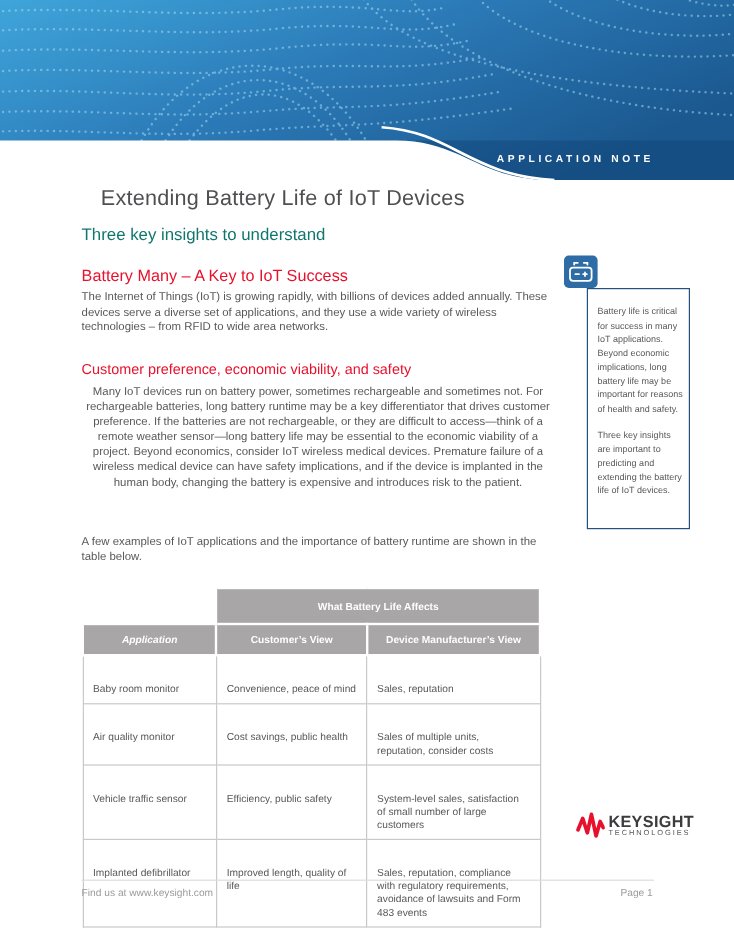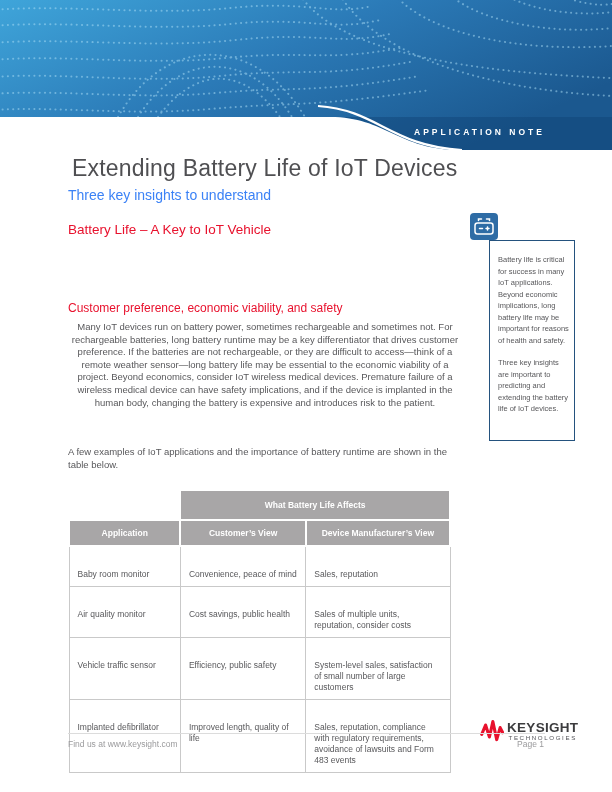--- a/index.html
+++ b/index.html
@@ -10,26 +10,26 @@
     background: #ffffff; margin: 0 auto; overflow: hidden;
   }
   
   .header { position: absolute; top: 0; left: 0; width: 612px; height: 150px; }
   .banner-label {
     position: absolute; top: 127px; right: 67px;
     color: #ffffff; font-size: 8.5px; font-weight: bold; letter-spacing: 3px;
   }
   
   .doc-title {
-    position: absolute; left: 72px; top: 155px; width: 480px;
-    font-size: 23px; font-weight: 400; color: #4f4f52; letter-spacing: 0.2px;
+    position: absolute; left: 84px; top: 155px; width: 480px;
+    font-size: 18px; font-weight: 400; color: #4f4f52; letter-spacing: 0.2px;
   }
   .doc-subtitle {
     position: absolute; left: 68px; top: 187px; width: 480px;
-    font-size: 14px; font-weight: 400; color: #3b82f6;
+    font-size: 14px; font-weight: 400; color: #0f766e;
   }
   .h-red1 {
     position: absolute; left: 68px; top: 222px; width: 400px;
     font-size: 13.5px; font-weight: 400; color: #e8112d;
   }
   .h-red2 {
     position: absolute; left: 68px; top: 301px; width: 400px;
     font-size: 12px; font-weight: 400; color: #e8112d;
   }
   .body-p { position: absolute; left: 68px; width: 394px; font-size: 9.5px; line-height: 12.6px; color: #58585b; }
@@ -53,25 +53,25 @@
     border-collapse: collapse; font-size: 8.5px; color: #58585b;
   }
   .iot-table th, .iot-table td { text-align: left; vertical-align: top; }
   .iot-table .hdr {
     background: #a8a6a7; color: #ffffff; font-weight: bold;
     border: 2px solid #ffffff; text-align: center; vertical-align: middle;
     height: 26px; padding: 4px 6px; font-size: 8.5px; margin-top: 48px;
   }
   .iot-table .blank { background: #ffffff; border: 2px solid #ffffff; }
   .iot-table td { border: 1px solid #c9c9c9; padding: 22px 8px 6px 8px; line-height: 11px; }
-  .col-app { width: 112px; }
+  .col-app { width: 112px; font-style: italic; }
   .col-cust { width: 126px; }
   .col-mfr { width: 145px; }
   
-  .logo { position: absolute; left: 480px; top: 716px; width: 100px; height: 30px; display: flex; align-items: center; text-align: center; }
+  .logo { position: absolute; left: 480px; top: 673px; width: 100px; height: 30px; display: flex; align-items: center; }
   .logo-spark { width: 24px; height: 24px; margin-right: 3px; flex: none; }
   .logo-brand { font-size: 13.5px; font-weight: bold; color: #3c3c3e; letter-spacing: 0.3px; line-height: 13px; }
   .logo-sub { font-size: 6.2px; font-weight: 400; color: #55555a; letter-spacing: 1.6px; line-height: 7px; }
   
   .footer-rule { position: absolute; left: 68px; top: 733px; width: 477px; height: 1px; background: #dcdcdc; }
   .footer-left { position: absolute; left: 68px; top: 739px; font-size: 8.5px; color: #9b9b9d; }
   .footer-right { position: absolute; right: 68px; top: 739px; font-size: 8.5px; color: #9b9b9d; }
 </style>
 </head>
 <body>
@@ -109,21 +109,22 @@
       <path d="M330,117 C386,117 398,150 460,150 L612,150 L612,117 Z" fill="#104276" opacity="0.45"></path>
       <path d="M318,106 C378,110 390,146 462,150" fill="none" stroke="#ffffff" stroke-width="2.2"></path>
       <path d="M-2,117 L330,117 C386,117 398,150 460,150 L-2,150 Z" fill="#ffffff"></path>
     </svg>
     <div class="banner-label">APPLICATION NOTE</div>
   </div>
 
   <div class="doc-title">Extending Battery Life of IoT Devices</div>
   <div class="doc-subtitle">Three key insights to understand</div>
 
-  <div class="h-red1">Battery Life – A Key to IoT Vehicle</div>
+  <div class="h-red1">Battery Many – A Key to IoT Success</div>
+  <p class="body-p p1">The Internet of Things (IoT) is growing rapidly, with billions of devices added annually. These devices serve a diverse set of applications, and they use a wide variety of wireless technologies – from RFID to wide area networks.</p>
 
   <div class="h-red2">Customer preference, economic viability, and safety</div>
   <p class="body-p p2">Many IoT devices run on battery power, sometimes rechargeable and sometimes not. For rechargeable batteries, long battery runtime may be a key differentiator that drives customer preference. If the batteries are not rechargeable, or they are difficult to access—think of a remote weather sensor—long battery life may be essential to the economic viability of a project. Beyond economics, consider IoT wireless medical devices. Premature failure of a wireless medical device can have safety implications, and if the device is implanted in the human body, changing the battery is expensive and introduces risk to the patient.</p>
   <p class="body-p p3">A few examples of IoT applications and the importance of battery runtime are shown in the table below.</p>
 
   <div class="sidebar-icon">
     <svg width="24" height="22" viewBox="0 0 24 22">
       <g stroke="#ffffff" stroke-width="1.5" fill="none" stroke-linecap="round">
         <rect x="3" y="7" width="18" height="11" rx="2.5"></rect>
         <path d="M6.5,4.5 L6.5,3 L9.5,3"></path>

